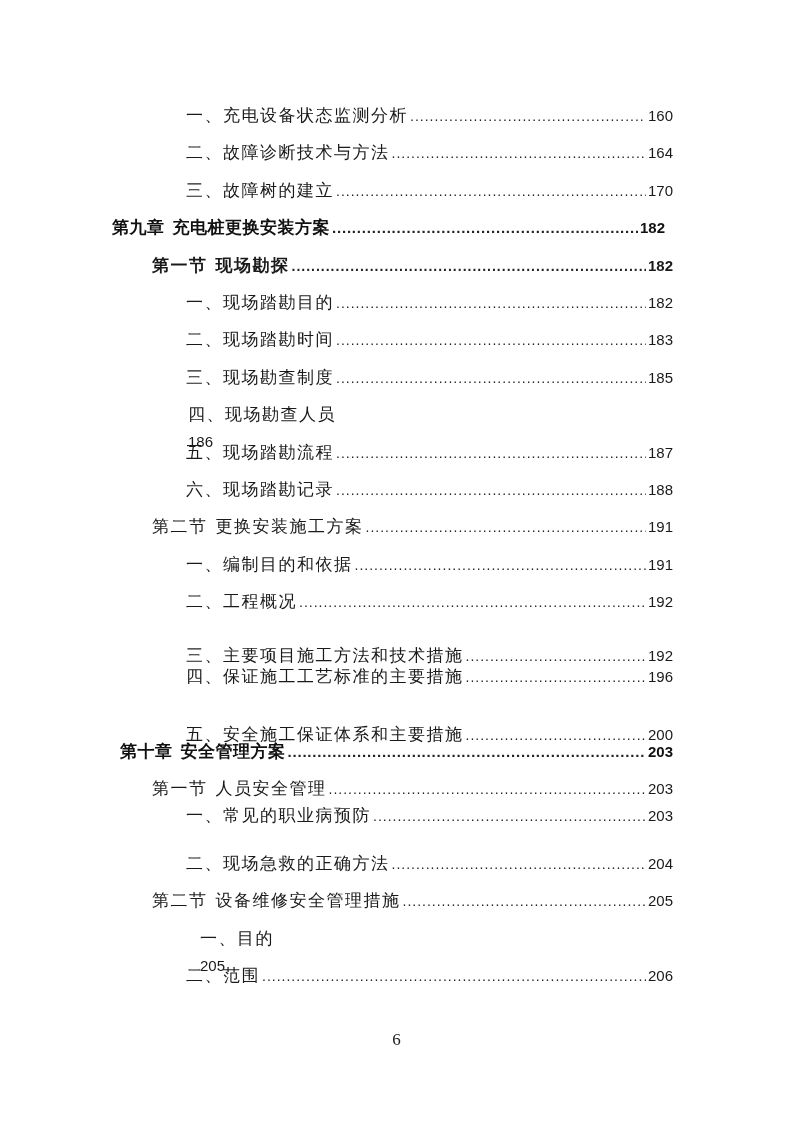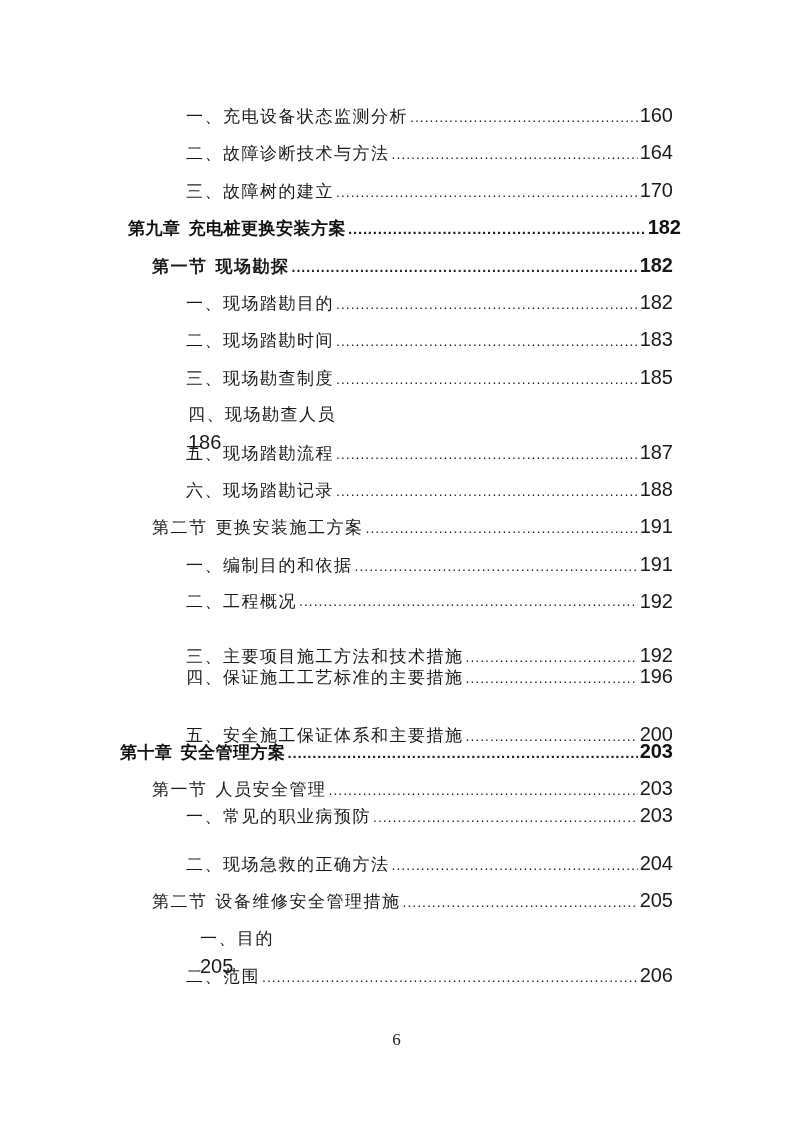--- a/index.html
+++ b/index.html
@@ -9,21 +9,21 @@
     .row { position: absolute; display: flex; align-items: baseline; height: 28px; line-height: 28px;
            font-size: 17px; white-space: nowrap; }
     .row.chapter { font-weight: bold; color: #111; }
     .row .label { flex: 0 0 auto; letter-spacing: 1.5px; }
     .row.chapter .label { letter-spacing: 0.5px; }
     .row .sep { display: inline-block; width: 8px; }
     .row .leader { flex: 1 1 auto; overflow: hidden; margin: 0 2px; color: #222; letter-spacing: 1px;
                    font-family: "Liberation Sans", sans-serif; font-size: 14px; }
     .row.chapter .leader { font-weight: bold; font-size: 15px; letter-spacing: 0.8px; }
     .row .leader::before { content: "................................................................................................................................................................"; }
-    .row .page { flex: 0 0 auto; font-family: "Liberation Sans", sans-serif; font-size: 20px; }
+    .row .page { flex: 0 0 auto; font-family: "Liberation Sans", sans-serif; font-size: 15px; }
     .row.chapter .page { font-weight: bold; }
     .page-number { position: absolute; left: 0; width: 793px; top: 1030px; text-align: center;
                    font-family: "Liberation Serif", "DejaVu Serif", serif; font-size: 17px; color: #222; }
   </style>
 </head>
 <body>
 
 <div class="toc" id="toc">
     <div class="row item" style="left: 186px; width: 487px; top: 0px;">
       <span class="label"><span>一、</span><span>充电设备状态监测分析</span></span>
@@ -33,21 +33,21 @@
     <div class="row item" style="left: 186px; width: 487px; top: 37px;">
       <span class="label"><span>二、</span><span>故障诊断技术与方法</span></span>
       <span class="leader"></span>
       <span class="page">164</span>
     </div>
     <div class="row item" style="left: 186px; width: 487px; top: 75px;">
       <span class="label"><span>三、</span><span>故障树的建立</span></span>
       <span class="leader"></span>
       <span class="page">170</span>
     </div>
-    <div class="row chapter" style="left: 128px; width: 553px; top: 112px;">
+    <div class="row chapter" style="left: 112px; width: 553px; top: 112px;">
       <span class="label"><span>第九章</span><span class="sep"></span><span>充电桩更换安装方案</span></span>
       <span class="leader"></span>
       <span class="page">182</span>
     </div>
     <div class="row section" style="left: 152px; width: 521px; top: 150px; font-weight: bold;">
       <span class="label"><span>第一节</span><span class="sep"></span><span>现场勘探</span></span>
       <span class="leader"></span>
       <span class="page">182</span>
     </div>
     <div class="row item" style="left: 186px; width: 487px; top: 187px;">
@@ -83,21 +83,21 @@
     <div class="row section" style="left: 152px; width: 521px; top: 411px;">
       <span class="label"><span>第二节</span><span class="sep"></span><span>更换安装施工方案</span></span>
       <span class="leader"></span>
       <span class="page">191</span>
     </div>
     <div class="row item" style="left: 186px; width: 487px; top: 449px;">
       <span class="label"><span>一、</span><span>编制目的和依据</span></span>
       <span class="leader"></span>
       <span class="page">191</span>
     </div>
-    <div class="row item" style="left: 186px; width: 487px; top: 486px; align-items: flex-end;">
+    <div class="row item" style="left: 186px; width: 487px; top: 486px;">
       <span class="label"><span>二、</span><span>工程概况</span></span>
       <span class="leader"></span>
       <span class="page">192</span>
     </div>
     <div class="row item" style="left: 186px; width: 487px; top: 524px; margin-top: 16px;">
       <span class="label"><span>三、</span><span>主要项目施工方法和技术措施</span></span>
       <span class="leader"></span>
       <span class="page">192</span>
     </div>
     <div class="row item" style="left: 186px; width: 487px; top: 561px;">

